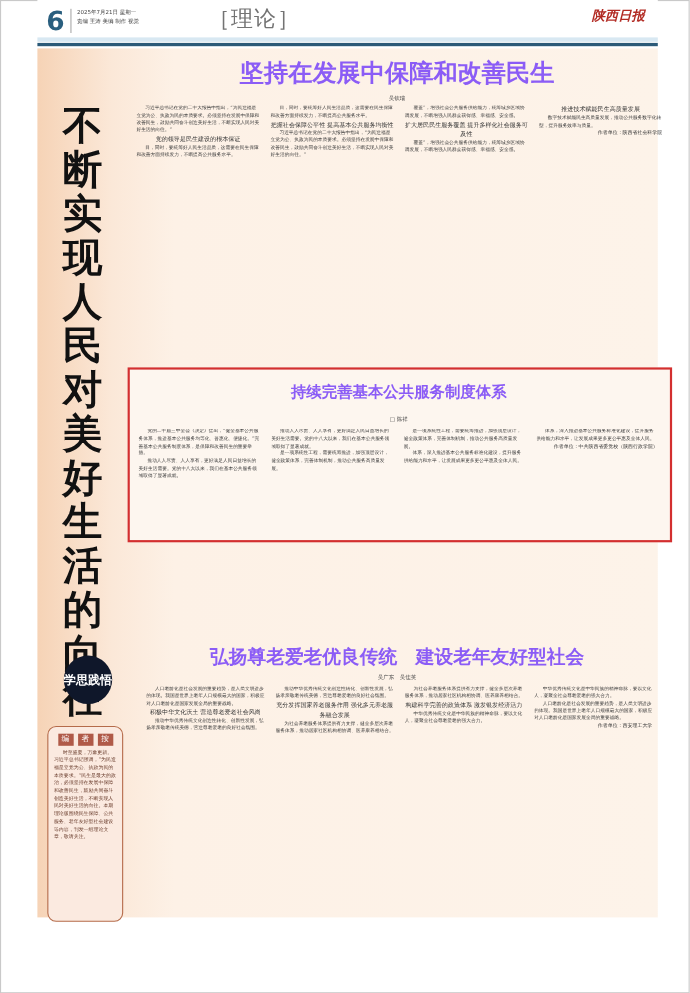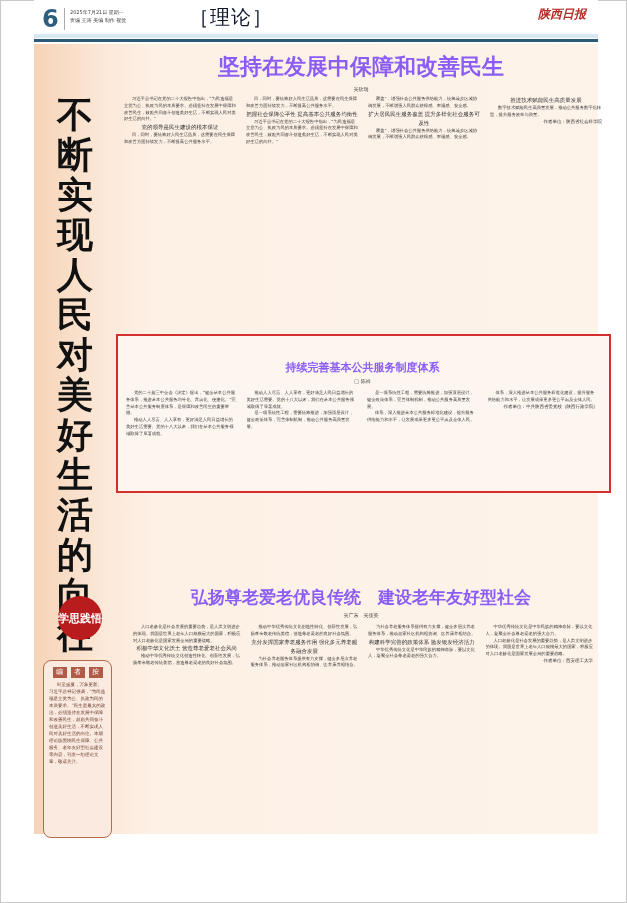--- a/index.html
+++ b/index.html
@@ -2,27 +2,27 @@
 <html><head>
 <meta charset="utf-8">
 <style>
   html,body{margin:0;padding:0;}
   body{width:627px;height:903px;background:#ffffff;font-family:"DejaVu Serif",serif;position:relative;overflow:hidden;}
   .frame{position:absolute;left:0;top:0;width:625px;height:901px;border:1px solid #c9c9c9;}
   .masthead{position:absolute;left:34px;top:0;width:564px;height:34px;background:#fff;}
   .page-num{position:absolute;left:8px;top:5px;font-family:"DejaVu Sans",sans-serif;font-size:24px;font-weight:bold;color:#2a5f7f;}
   .vsep{position:absolute;left:30px;top:8px;width:1px;height:22px;background:#aaa;}
   .meta{position:absolute;left:36px;top:8px;font-family:"DejaVu Sans",sans-serif;font-size:5px;color:#444;line-height:8px;}
-  .section{position:absolute;left:155px;top:4px;font-family:"DejaVu Sans",sans-serif;font-size:20px;color:#0f172a;letter-spacing:1px;}
+  .section{position:absolute;left:155px;top:4px;font-family:"DejaVu Sans",sans-serif;font-size:20px;color:#737373;letter-spacing:1px;}
   .logo{position:absolute;right:12px;top:6px;font-family:"DejaVu Serif",serif;font-style:italic;font-size:12px;color:#b22b24;font-weight:bold;}
   .rule-light{position:absolute;left:34px;top:34px;width:564px;height:4px;background:#d8e8f2;}
   .rule-dark{position:absolute;left:34px;top:39px;width:564px;height:3px;background:#2b5a78;}
   .content{position:absolute;left:34px;top:44px;width:564px;height:790px;background:linear-gradient(90deg,#f6d3b6 0%,#fbe8d8 12%,#fdf1e6 22%,#fdf3e9 100%);}
   .vtitle{position:absolute;left:50px;top:95px;width:50px;font-family:"DejaVu Sans",sans-serif;font-weight:bold;font-size:36px;line-height:40px;color:#111;text-align:center;word-break:break-all;}
-  .stamp{position:absolute;left:58px;top:596px;width:44px;height:44px;border-radius:50%;background:#b91c1c;color:#fff;font-size:11px;line-height:13px;text-align:center;display:flex;align-items:center;justify-content:center;font-weight:bold;}
+  .stamp{position:absolute;left:58px;top:596px;width:44px;height:44px;border-radius:50%;background:#0f172a;color:#fff;font-size:11px;line-height:13px;text-align:center;display:flex;align-items:center;justify-content:center;font-weight:bold;}
   .sidebar-box{position:absolute;left:43px;top:660px;width:67px;height:176px;border:1.5px solid #b56b4a;border-radius:8px;background:#fbeae0;}
   .sidebar-head{margin:6px auto 3px;width:50px;display:flex;justify-content:space-between;}
   .sidebar-head span{display:inline-block;width:14px;height:11px;background:#b05a48;color:#fff;font-size:7px;text-align:center;line-height:11px;}
   .sidebar-text{padding:0 5px;font-size:4.5px;line-height:7px;color:#6a3d2d;text-indent:8px;}
   .headline{position:absolute;font-family:"DejaVu Serif",serif;font-weight:bold;color:#8b5cf6;text-align:center;}
   .byline{position:absolute;font-size:5px;color:#444;text-align:center;}
   .cols{position:absolute;display:flex;gap:10px;}
   .col{flex:1;font-size:4.3px;line-height:6.8px;color:#3a3a3a;overflow:hidden;}
   .col p{margin:0;text-indent:8px;}
   .subhead{font-size:5.5px;color:#333;text-align:center;margin:6px 0;line-height:9px;text-indent:0!important;}
@@ -80,21 +80,21 @@
     <p>覆盖”，增强社会公共服务供给能力，统筹城乡区域协调发展，不断增强人民群众获得感、幸福感、安全感。</p>
   </div>
   <div class="col">
     <p class="subhead">推进技术赋能民生高质量发展</p>
     <p>数字技术赋能民生高质量发展，推动公共服务数字化转型，提升服务效率与质量。</p>
     <p class="author">作者单位：陕西省社会科学院</p>
   </div>
 </div>
 
 <div class="redbox"></div>
-<div class="headline" style="left:118px;top:360px;width:489px;font-size:11px;">持续完善基本公共服务制度体系</div>
+<div class="headline" style="left:118px;top:348px;width:489px;font-size:14px;">持续完善基本公共服务制度体系</div>
 <div class="byline" style="left:118px;top:378px;width:489px;">□ 陈祥</div>
 <div class="cols" style="left:126px;top:390px;width:472px;height:95px;">
   <div class="col">
       <p>党的二十届三中全会《决定》提出，“健全基本公共服务体系，推进基本公共服务均等化、普惠化、便捷化。”完善基本公共服务制度体系，是保障和改善民生的重要举措。</p>
       <p>推动人人尽责、人人享有，更好满足人民日益增长的美好生活需要。党的十八大以来，我们在基本公共服务领域取得了显著成就。</p>
     </div>
   <div class="col">
       <p>推动人人尽责、人人享有，更好满足人民日益增长的美好生活需要。党的十八大以来，我们在基本公共服务领域取得了显著成就。</p>
       <p>是一项系统性工程，需要统筹推进，加强顶层设计，健全政策体系，完善体制机制，推动公共服务高质量发展。</p>
     </div>

